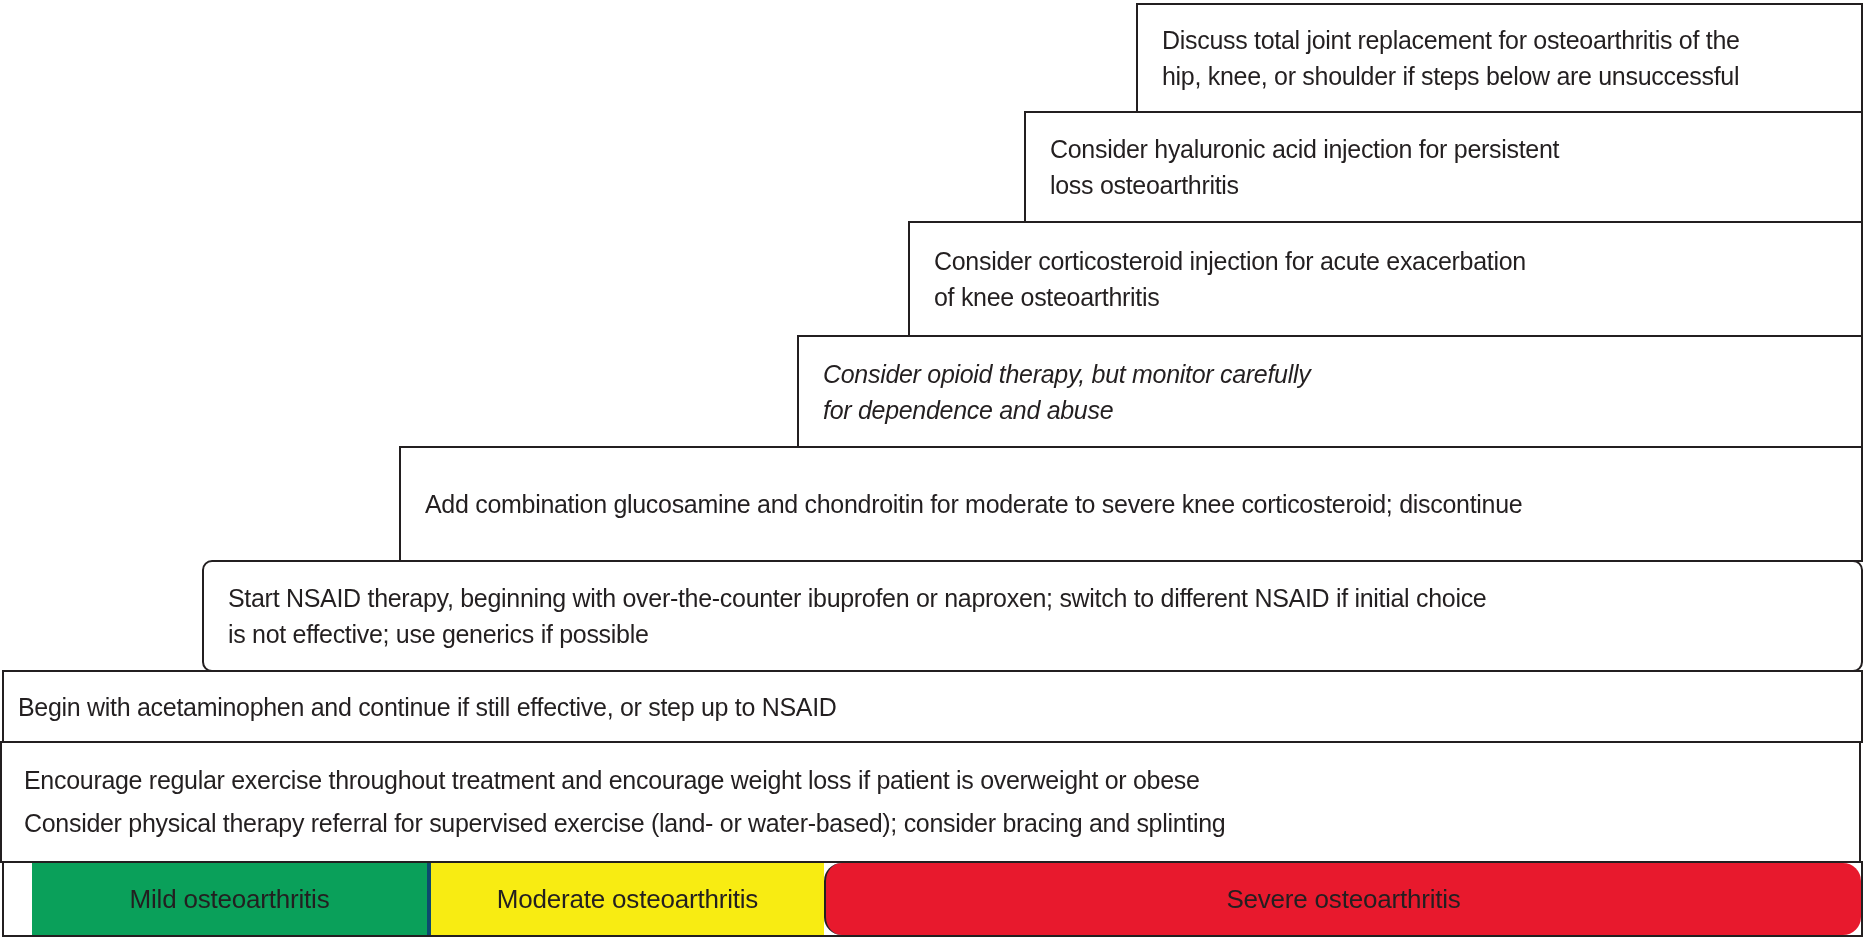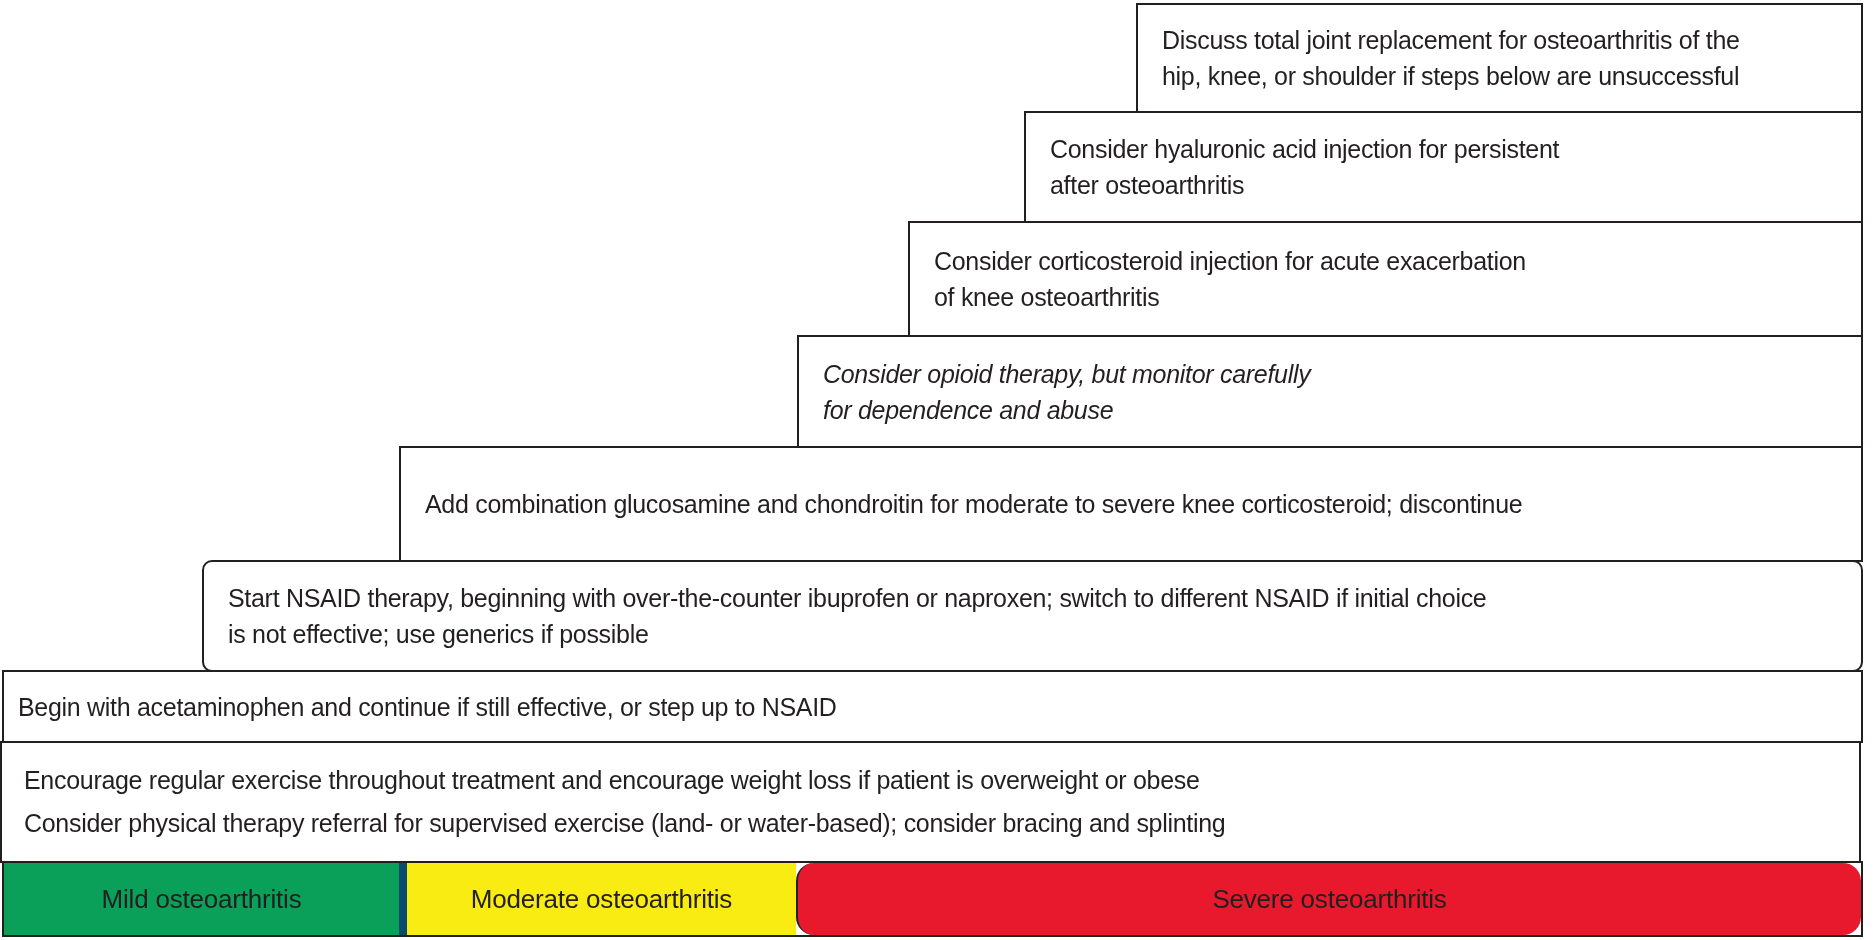--- a/index.html
+++ b/index.html
@@ -57,36 +57,36 @@
     box-sizing: border-box;
     display: flex;
     align-items: center;
     justify-content: center;
     font-size: 26px;
     letter-spacing: -0.2px;
     color: #231f20;
     height: 100%;
   }
   .band-mild     { width: 395px; }
-  .band-moderate { width: 397px; border-left: 8px solid #0c4a6e; }
+  .band-moderate { width: 397px; border-left: 4px solid #0c4a6e; }
   .band-severe   { flex: 1;      border-left: 2px solid #231f20; border-radius: 18px; }
 </style>
 </head>
 <body>
 
 <div class="canvas">
 
   <div class="step s1">
     <div class="line">Discuss total joint replacement for osteoarthritis of the</div>
     <div class="line">hip, knee, or shoulder if steps below are unsuccessful</div>
   </div>
 
   <div class="step s2">
     <div class="line">Consider hyaluronic acid injection for persistent</div>
-    <div class="line">after osteoarthritis</div>
+    <div class="line">loss osteoarthritis</div>
   </div>
 
   <div class="step s3">
     <div class="line">Consider corticosteroid injection for acute exacerbation</div>
     <div class="line">of knee osteoarthritis</div>
   </div>
 
   <div class="step s4">
     <div class="line">Consider opioid therapy, but monitor carefully</div>
     <div class="line">for dependence and abuse</div>
@@ -104,21 +104,21 @@
   <div class="step s7">
     <div class="line">Begin with acetaminophen and continue if still effective, or step up to NSAID</div>
   </div>
 
   <div class="step s8">
     <div class="line">Encourage regular exercise throughout treatment and encourage weight loss if patient is overweight or obese</div>
     <div class="line">Consider physical therapy referral for supervised exercise (land- or water-based); consider bracing and splinting</div>
   </div>
 
   <div class="severity-bar">
-    <div class="band band-mild" style="background-color: rgb(10, 160, 90);">
+    <div class="band band-mild" style="background-color: rgb(10, 160, 90); margin-left: 28px;">
       <span>Mild osteoarthritis</span>
     </div>
     <div class="band band-moderate" style="background-color: rgb(248, 236, 18);">
       <span>Moderate osteoarthritis</span>
     </div>
     <div class="band band-severe" style="background-color: rgb(232, 25, 45);">
       <span>Severe osteoarthritis</span>
     </div>
   </div>
 

